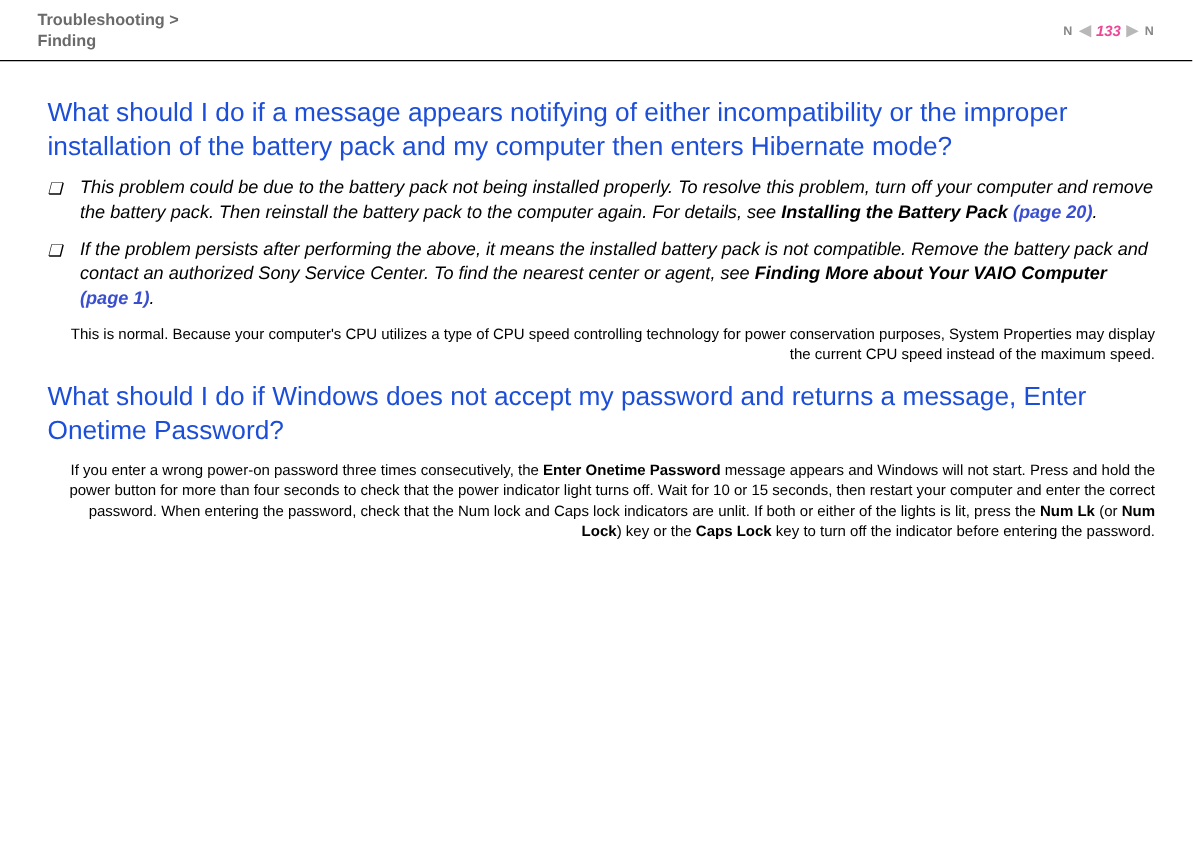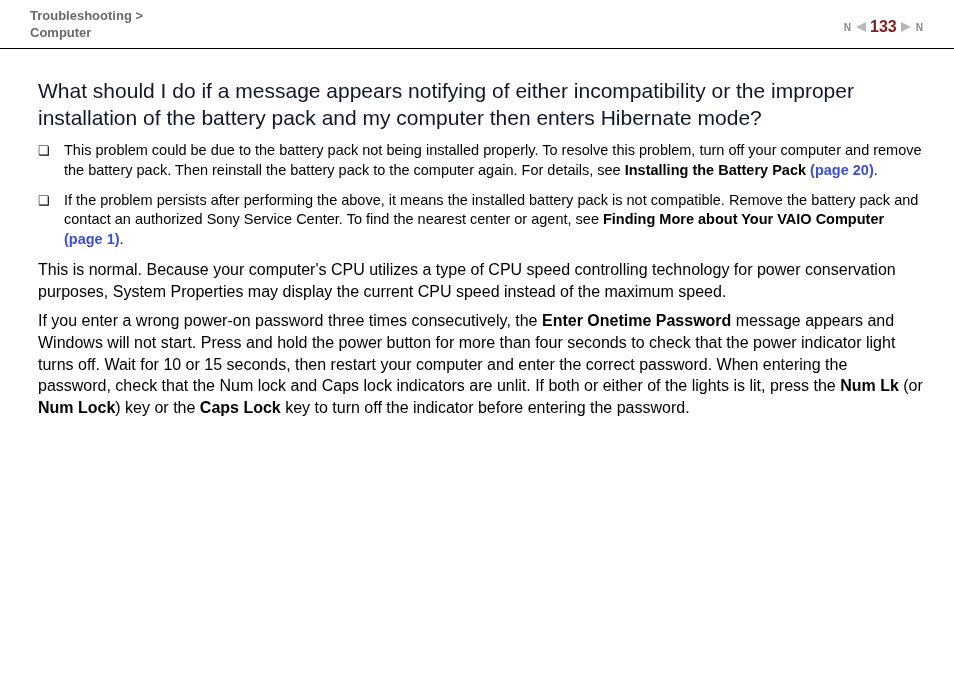--- a/index.html
+++ b/index.html
@@ -24,23 +24,24 @@
       color: #6a6a6a;
       line-height: 1.3;
     }
     .page-indicator {
       display: flex;
       align-items: center;
       gap: 4px;
       padding-top: 10px;
     }
     .page-number {
-      font-size: 16px;
+      font-size: 12px;
       font-weight: bold;
-      color: #7f1d1d;
+      font-style: italic;
+      color: #ec4899;
     }
     .triangle-left {
       width: 0; height: 0;
       border-top: 5px solid transparent;
       border-bottom: 5px solid transparent;
       border-right: 10px solid #b8b8b8;
     }
     .triangle-right {
       width: 0; height: 0;
       border-top: 5px solid transparent;
@@ -52,64 +53,66 @@
       font-weight: bold;
       color: #888;
       padding: 0 1px;
     }
     .content {
       padding: 28px 30px 20px 38px;
     }
     h2.section-heading {
       font-size: 21px;
       font-weight: normal;
-      color: #0f172a;
+      color: #1d4ed8;
       line-height: 1.3;
       margin-bottom: 10px;
       margin-top: 12px;
     }
     h2.section-heading:first-child { margin-top: 0; }
     ul.bullets {
       list-style: none;
       margin-bottom: 0;
+      font-style: italic;
     }
     ul.bullets li {
       position: relative;
       padding-left: 26px;
       font-size: 14.5px;
       line-height: 1.35;
       margin-bottom: 10px;
     }
     ul.bullets li::before {
       content: "❏";
       position: absolute;
       left: 0;
       top: 1px;
       font-size: 13px;
       color: #000;
     }
     .body-text {
-      font-size: 16px;
+      font-size: 12px;
       line-height: 1.35;
       margin-bottom: 8px;
+      text-align: right;
     }
     .bold { font-weight: bold; }
     .page-link {
       color: #3a4fcf;
       font-weight: bold;
       cursor: pointer;
     }
   </style>
 </head>
 <body>
 
 <div class="header">
   <div class="breadcrumb">
     <span>Troubleshooting &gt;</span><br>
-    <span>Computer</span>
+    <span>Finding</span>
   </div>
   <div class="page-indicator">
     <span class="n-box">N</span>
     <span class="triangle-left"></span>
     <span class="page-number">133</span>
     <span class="triangle-right"></span>
     <span class="n-box">N</span>
   </div>
 </div>
 
@@ -120,17 +123,18 @@
     <li>
       <span>This problem could be due to the battery pack not being installed properly. To resolve this problem, turn off your computer and remove the battery pack. Then reinstall the battery pack to the computer again. For details, see </span><span class="bold">Installing the Battery Pack</span> <span class="page-link">(page 20)</span><span>.</span>
     </li>
     <li>
       <span>If the problem persists after performing the above, it means the installed battery pack is not compatible. Remove the battery pack and contact an authorized Sony Service Center. To find the nearest center or agent, see </span><span class="bold">Finding More about Your VAIO Computer</span> <span class="page-link">(page 1)</span><span>.</span>
     </li>
   </ul>
 
   <p class="body-text">This is normal. Because your computer's CPU utilizes a type of CPU speed controlling technology for power conservation purposes, System Properties may display the current CPU speed instead of the maximum speed.</p>
 
+  <h2 class="section-heading">What should I do if Windows does not accept my password and returns a message, Enter Onetime Password?</h2>
   <p class="body-text">
     <span>If you enter a wrong power-on password three times consecutively, the </span><span class="bold">Enter Onetime Password</span><span> message appears and Windows will not start. Press and hold the power button for more than four seconds to check that the power indicator light turns off. Wait for 10 or 15 seconds, then restart your computer and enter the correct password. When entering the password, check that the Num lock and Caps lock indicators are unlit. If both or either of the lights is lit, press the </span><span class="bold">Num Lk</span><span> (or </span><span class="bold">Num Lock</span><span>) key or the </span><span class="bold">Caps Lock</span><span> key to turn off the indicator before entering the password.</span>
   </p>
 
 </div>
 
 </body></html>

